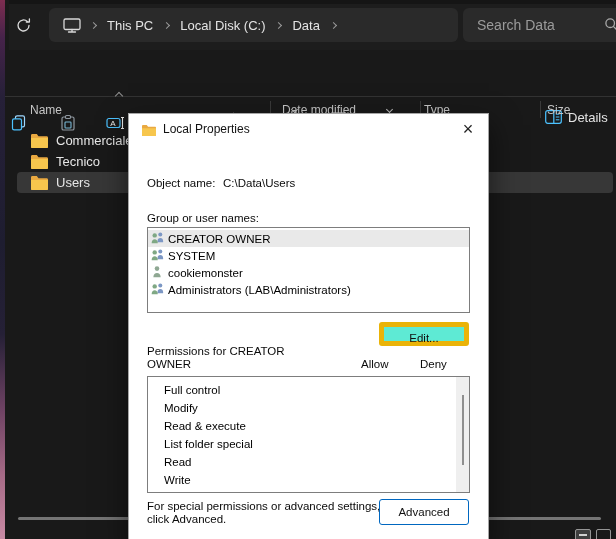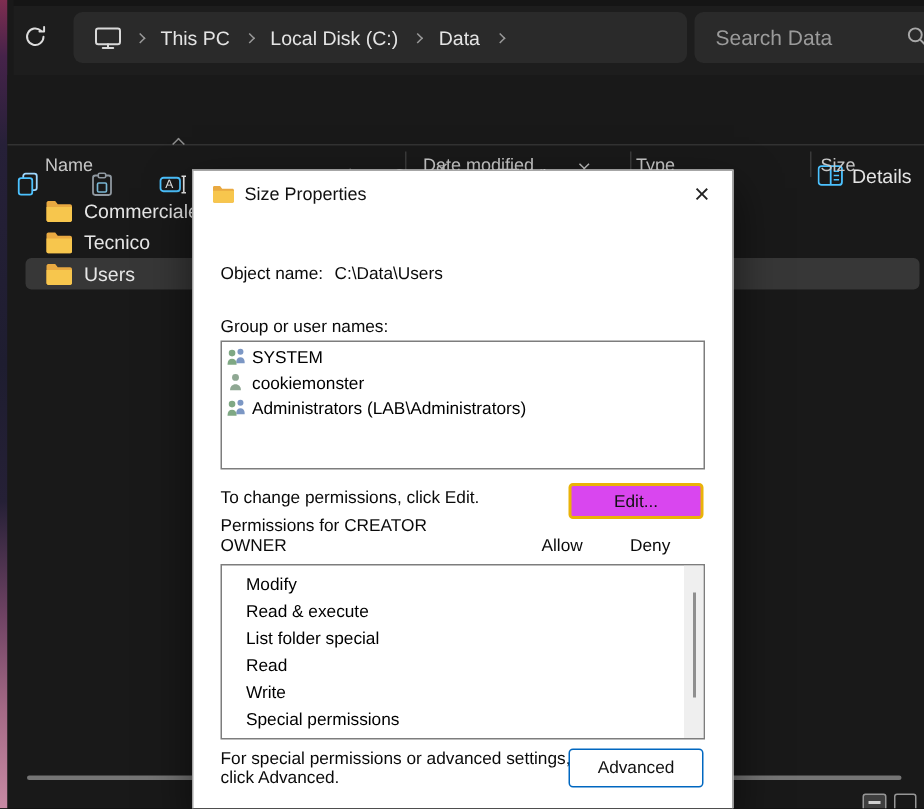--- a/index.html
+++ b/index.html
@@ -73,21 +73,21 @@
   .obj-label { width:76px; }
   .grp-label { position:absolute; left:18px; top:39px; }
 
   .listbox { position:absolute; background:#fff; border:1px solid #7d7d7d; }
   .lb-groups { left:18px; top:54px; width:323px; height:86px; padding-top:2px; }
   .grow { height:17px; display:flex; align-items:center; padding-left:2px; cursor:pointer; }
   .grow.selected { background:#e9e9e9; }
   .grow .gname { margin-left:3px; color:#000; }
 
   .edit-hint { position:absolute; left:18px; top:153px; }
-  .btn { position:absolute; background:#d946ef; border:2px solid #eab308; border-radius:3px;
+  .btn { position:absolute; background:#5eead4; border:5px solid #eab308; border-radius:3px;
     font-size:11.5px; color:#111; text-align:center; cursor:pointer; font-family:"Liberation Sans",sans-serif; }
   .edit-btn { left:250px; top:149px; width:90px; height:24px; line-height:22px; }
   .perm-label { position:absolute; left:18px; top:172px; line-height:13px; }
   .allow-h { position:absolute; left:232px; top:185px; }
   .deny-h { position:absolute; left:291px; top:185px; }
 
   .lb-perms { left:18px; top:203px; width:323px; height:117px; overflow:hidden; }
   .perm-item { position:relative; padding-left:16px; height:18px; line-height:18px; color:#000; cursor:default; }
   .perm-items { position:absolute; left:0; top:4px; right:13px; }
   .vgutter { position:absolute; right:0; top:0; bottom:0; width:13px; background:#efefef; cursor:pointer; }
@@ -267,35 +267,46 @@
 
   <div class="dialog">
 
     <div class="dlg-title">
       <span class="dfolder">
         <svg width="16" height="13" viewBox="0 0 16 13">
             <path d="M1 1.9c0-.5.4-.9.9-.9h3.8l1.4 1.8h6.9c.5 0 1 .4 1 1v7.3c0 .5-.5 1-1 1H2c-.6 0-1-.5-1-1z" fill="#e9a941"></path>
             <path d="M1 4.2h14v6.9c0 .5-.5 1-1 1H2c-.6 0-1-.5-1-1z" fill="#f7c64d"></path>
           </svg>
       </span>
-      <span class="dtext">Size Properties</span>
+      <span class="dtext">Local Properties</span>
       <span class="dlg-close">×</span>
     </div>
 
 
     <div class="dlg-body">
 
       <div class="obj-row">
         <span class="obj-label">Object name:</span>
         <span>C:\Data\Users</span>
       </div>
 
       <div class="grp-label">Group or user names:</div>
 
       <div class="listbox lb-groups">
+        <div class="grow selected">
+          <span>
+            <svg width="15" height="13" viewBox="0 0 15 13">
+                <circle cx="10.3" cy="3.5" r="2" fill="#7c97c4"></circle>
+                <path d="M7.5 10.2c0-1.9 1.2-3.1 2.8-3.1s2.8 1.2 2.8 3.1v1H7.5z" fill="#7c97c4"></path>
+                <circle cx="4.7" cy="4.4" r="2.2" fill="#7fa884"></circle>
+                <path d="M1.7 11.6c0-2.1 1.3-3.4 3-3.4s3 1.3 3 3.4v.6H1.7z" fill="#7fa884"></path>
+              </svg>
+          </span>
+          <span class="gname">CREATOR OWNER</span>
+        </div>
         <div class="grow">
           <span>
             <svg width="15" height="13" viewBox="0 0 15 13">
                 <circle cx="10.3" cy="3.5" r="2" fill="#7c97c4"></circle>
                 <path d="M7.5 10.2c0-1.9 1.2-3.1 2.8-3.1s2.8 1.2 2.8 3.1v1H7.5z" fill="#7c97c4"></path>
                 <circle cx="4.7" cy="4.4" r="2.2" fill="#7fa884"></circle>
                 <path d="M1.7 11.6c0-2.1 1.3-3.4 3-3.4s3 1.3 3 3.4v.6H1.7z" fill="#7fa884"></path>
               </svg>
           </span>
           <span class="gname">SYSTEM</span>
@@ -315,32 +326,32 @@
                 <circle cx="10.3" cy="3.5" r="2" fill="#7c97c4"></circle>
                 <path d="M7.5 10.2c0-1.9 1.2-3.1 2.8-3.1s2.8 1.2 2.8 3.1v1H7.5z" fill="#7c97c4"></path>
                 <circle cx="4.7" cy="4.4" r="2.2" fill="#7fa884"></circle>
                 <path d="M1.7 11.6c0-2.1 1.3-3.4 3-3.4s3 1.3 3 3.4v.6H1.7z" fill="#7fa884"></path>
               </svg>
           </span>
           <span class="gname">Administrators (LAB\Administrators)</span>
         </div>
       </div>
 
-      <div class="edit-hint">To change permissions, click Edit.</div>
       <button class="btn edit-btn">Edit...</button>
 
       <div class="perm-label">
         <div>Permissions for CREATOR</div>
         <div>OWNER</div>
       </div>
       <span class="allow-h">Allow</span>
       <span class="deny-h">Deny</span>
 
       <div class="listbox lb-perms">
         <div class="perm-items">
+          <div class="perm-item">Full control</div>
           <div class="perm-item">Modify</div>
           <div class="perm-item">Read &amp; execute</div>
           <div class="perm-item">List folder special</div>
           <div class="perm-item">Read</div>
           <div class="perm-item">Write</div>
           <div class="perm-item">Special permissions</div>
         </div>
         <div class="vgutter">
           <div class="vthumb"></div>
         </div>

